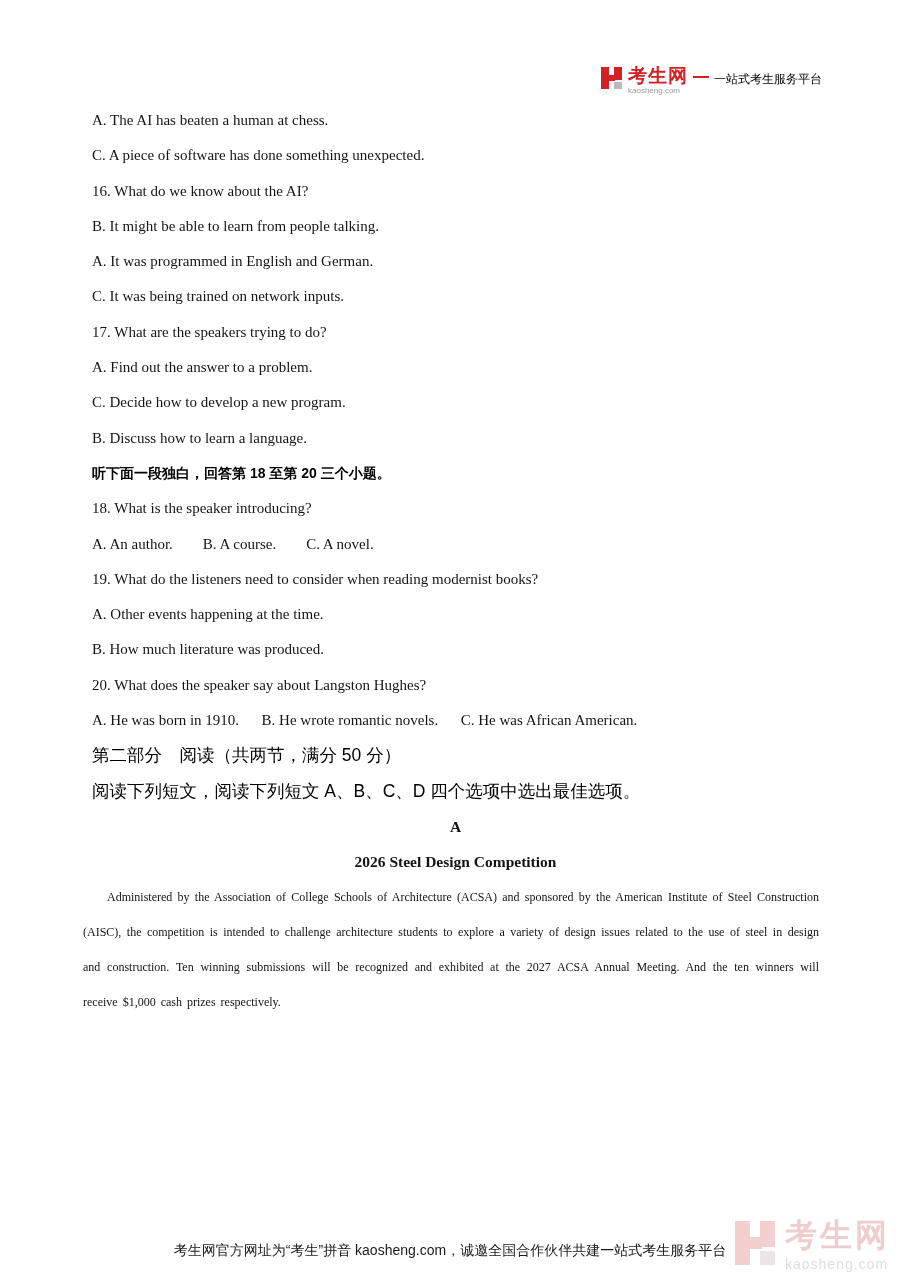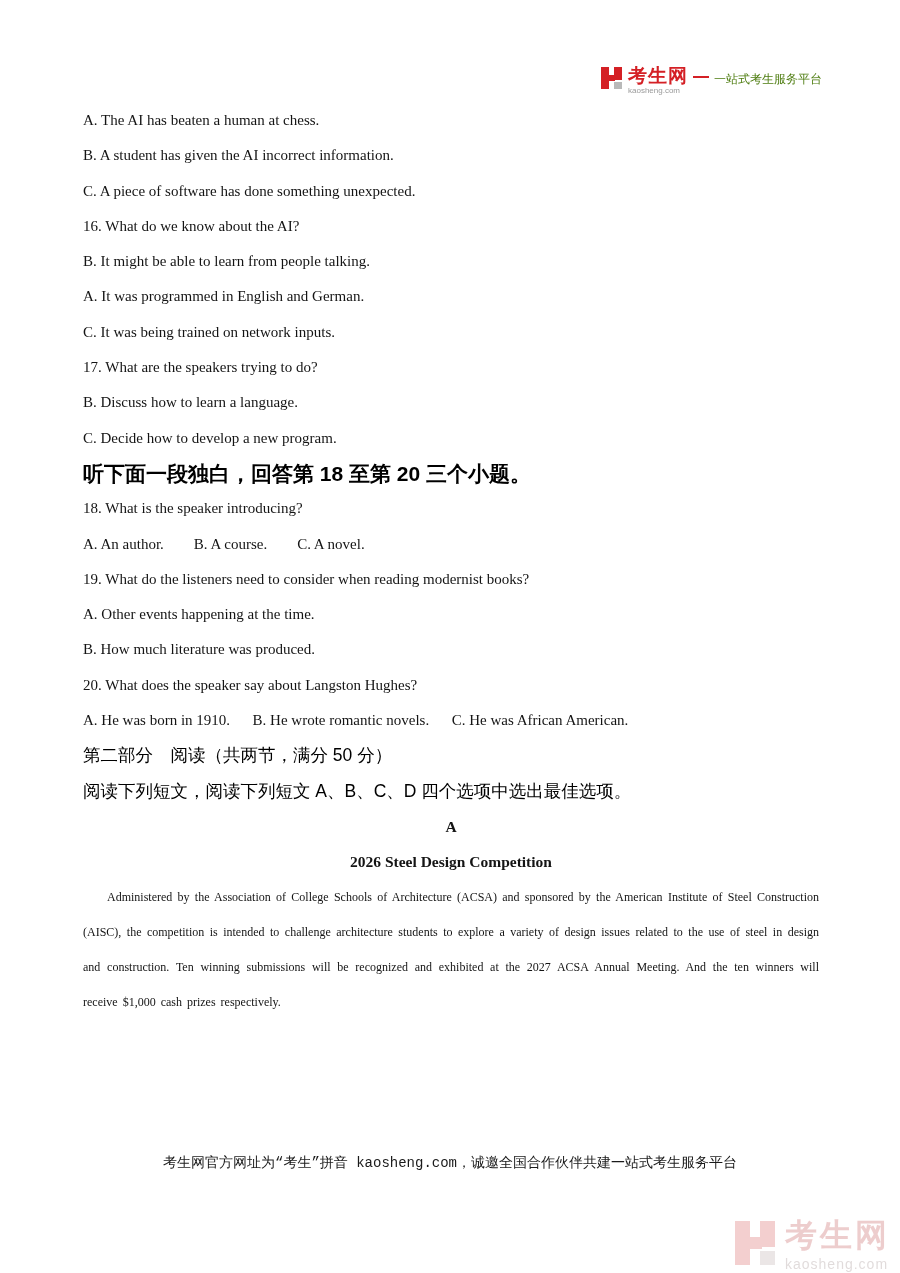--- a/index.html
+++ b/index.html
@@ -30,40 +30,41 @@
   .logo-mark .bar-rb{ position:absolute; left:13px; top:16px; width:8px; height:7px; background:#b9b9b9; }
   .logo-mark .mid   { position:absolute; left:7px; top:9px;  width:7px; height:6px; background:#d42025; }
   .brand-text { display:flex; flex-direction:column; line-height:1; }
   .brand-name {
     color:#d42025; font-weight:bold; font-size:19px;
     font-family:"Liberation Sans","DejaVu Sans",sans-serif; letter-spacing:1px;
   }
   .brand-domain { color:#9a9a9a; font-size:8px; margin-top:2px; font-family:"Liberation Sans",sans-serif; }
   .brand-sep { width:16px; height:2px; background:#d42025; margin-top:10px; }
   .brand-tagline {
-    color:#4d7c0f; font-size:12px; margin-top:5px;
+    color:#000000; font-size:12px; margin-top:5px;
     font-family:"Liberation Sans","DejaVu Sans",sans-serif;
   }
 
   
   .content {
     position:absolute;
     top:103px;
     left:83px;
     width:736px;
   }
   .line {
     font-size:15px;
     line-height:35.3px;
     white-space:pre-wrap;
     font-family:"Liberation Serif","DejaVu Serif",serif;
+    margin-left:9px;
   }
   .line.cn {
     font-weight:bold;
-    font-size:21px;
+    font-size:14px;
     font-family:"Liberation Sans","DejaVu Sans",sans-serif;
     color:#000;
   }
   .line.head {
     font-weight:normal;
     font-size:17.5px;
     font-family:"Liberation Sans","DejaVu Sans",sans-serif;
     color:#000;
   }
   .line.center {
@@ -76,27 +77,27 @@
     line-height:35.3px;
     text-align:justify;
     text-indent:2em;
     word-spacing:2px;
     font-family:"Liberation Serif","DejaVu Serif",serif;
   }
 
   
   .footer {
     position:absolute;
-    top:1154px;
+    top:1242px;
     left:0;
     width:100%;
     text-align:center;
     font-size:14px;
     color:#1a1a1a;
-    font-family:Liberation Mono, monospace;
+    font-family:Liberation Sans, sans-serif;
   }
 
   
   .watermark {
     position:absolute;
     right:10px;
     bottom:2px;
     display:flex;
     align-items:flex-start;
     gap:8px;
@@ -133,29 +134,29 @@
       <span class="brand-name">考生网</span>
       <span class="brand-domain">kaosheng.com</span>
     </span>
     <span class="brand-sep"></span>
     <span class="brand-tagline">一站式考生服务平台</span>
   </header>
 
   <main class="content">
     <div>
         <p class="line en">A. The AI has beaten a human at chess.</p>
-        <p class="line en">B. A student has given the AI incorrect information.</p>
         <p class="line en">C. A piece of software has done something unexpected.</p>
         <p class="line en">16. What do we know about the AI?</p>
         <p class="line en">B. It might be able to learn from people talking.</p>
         <p class="line en">A. It was programmed in English and German.</p>
         <p class="line en">C. It was being trained on network inputs.</p>
         <p class="line en">17. What are the speakers trying to do?</p>
+        <p class="line en">A. Find out the answer to a problem.</p>
+        <p class="line en">C. Decide how to develop a new program.</p>
         <p class="line en">B. Discuss how to learn a language.</p>
-        <p class="line en">C. Decide how to develop a new program.</p>
         <p class="line cn">听下面一段独白，回答第 18 至第 20 三个小题。</p>
         <p class="line en">18. What is the speaker introducing?</p>
         <p class="line en">A. An author.        B. A course.        C. A novel.</p>
         <p class="line en">19. What do the listeners need to consider when reading modernist books?</p>
         <p class="line en">A. Other events happening at the time.</p>
         <p class="line en">B. How much literature was produced.</p>
         <p class="line en">20. What does the speaker say about Langston Hughes?</p>
         <p class="line en">A. He was born in 1910.      B. He wrote romantic novels.      C. He was African American.</p>
         <p class="line head">第二部分　阅读（共两节，满分 50 分）</p>
         <p class="line head">阅读下列短文，阅读下列短文 A、B、C、D 四个选项中选出最佳选项。</p>

